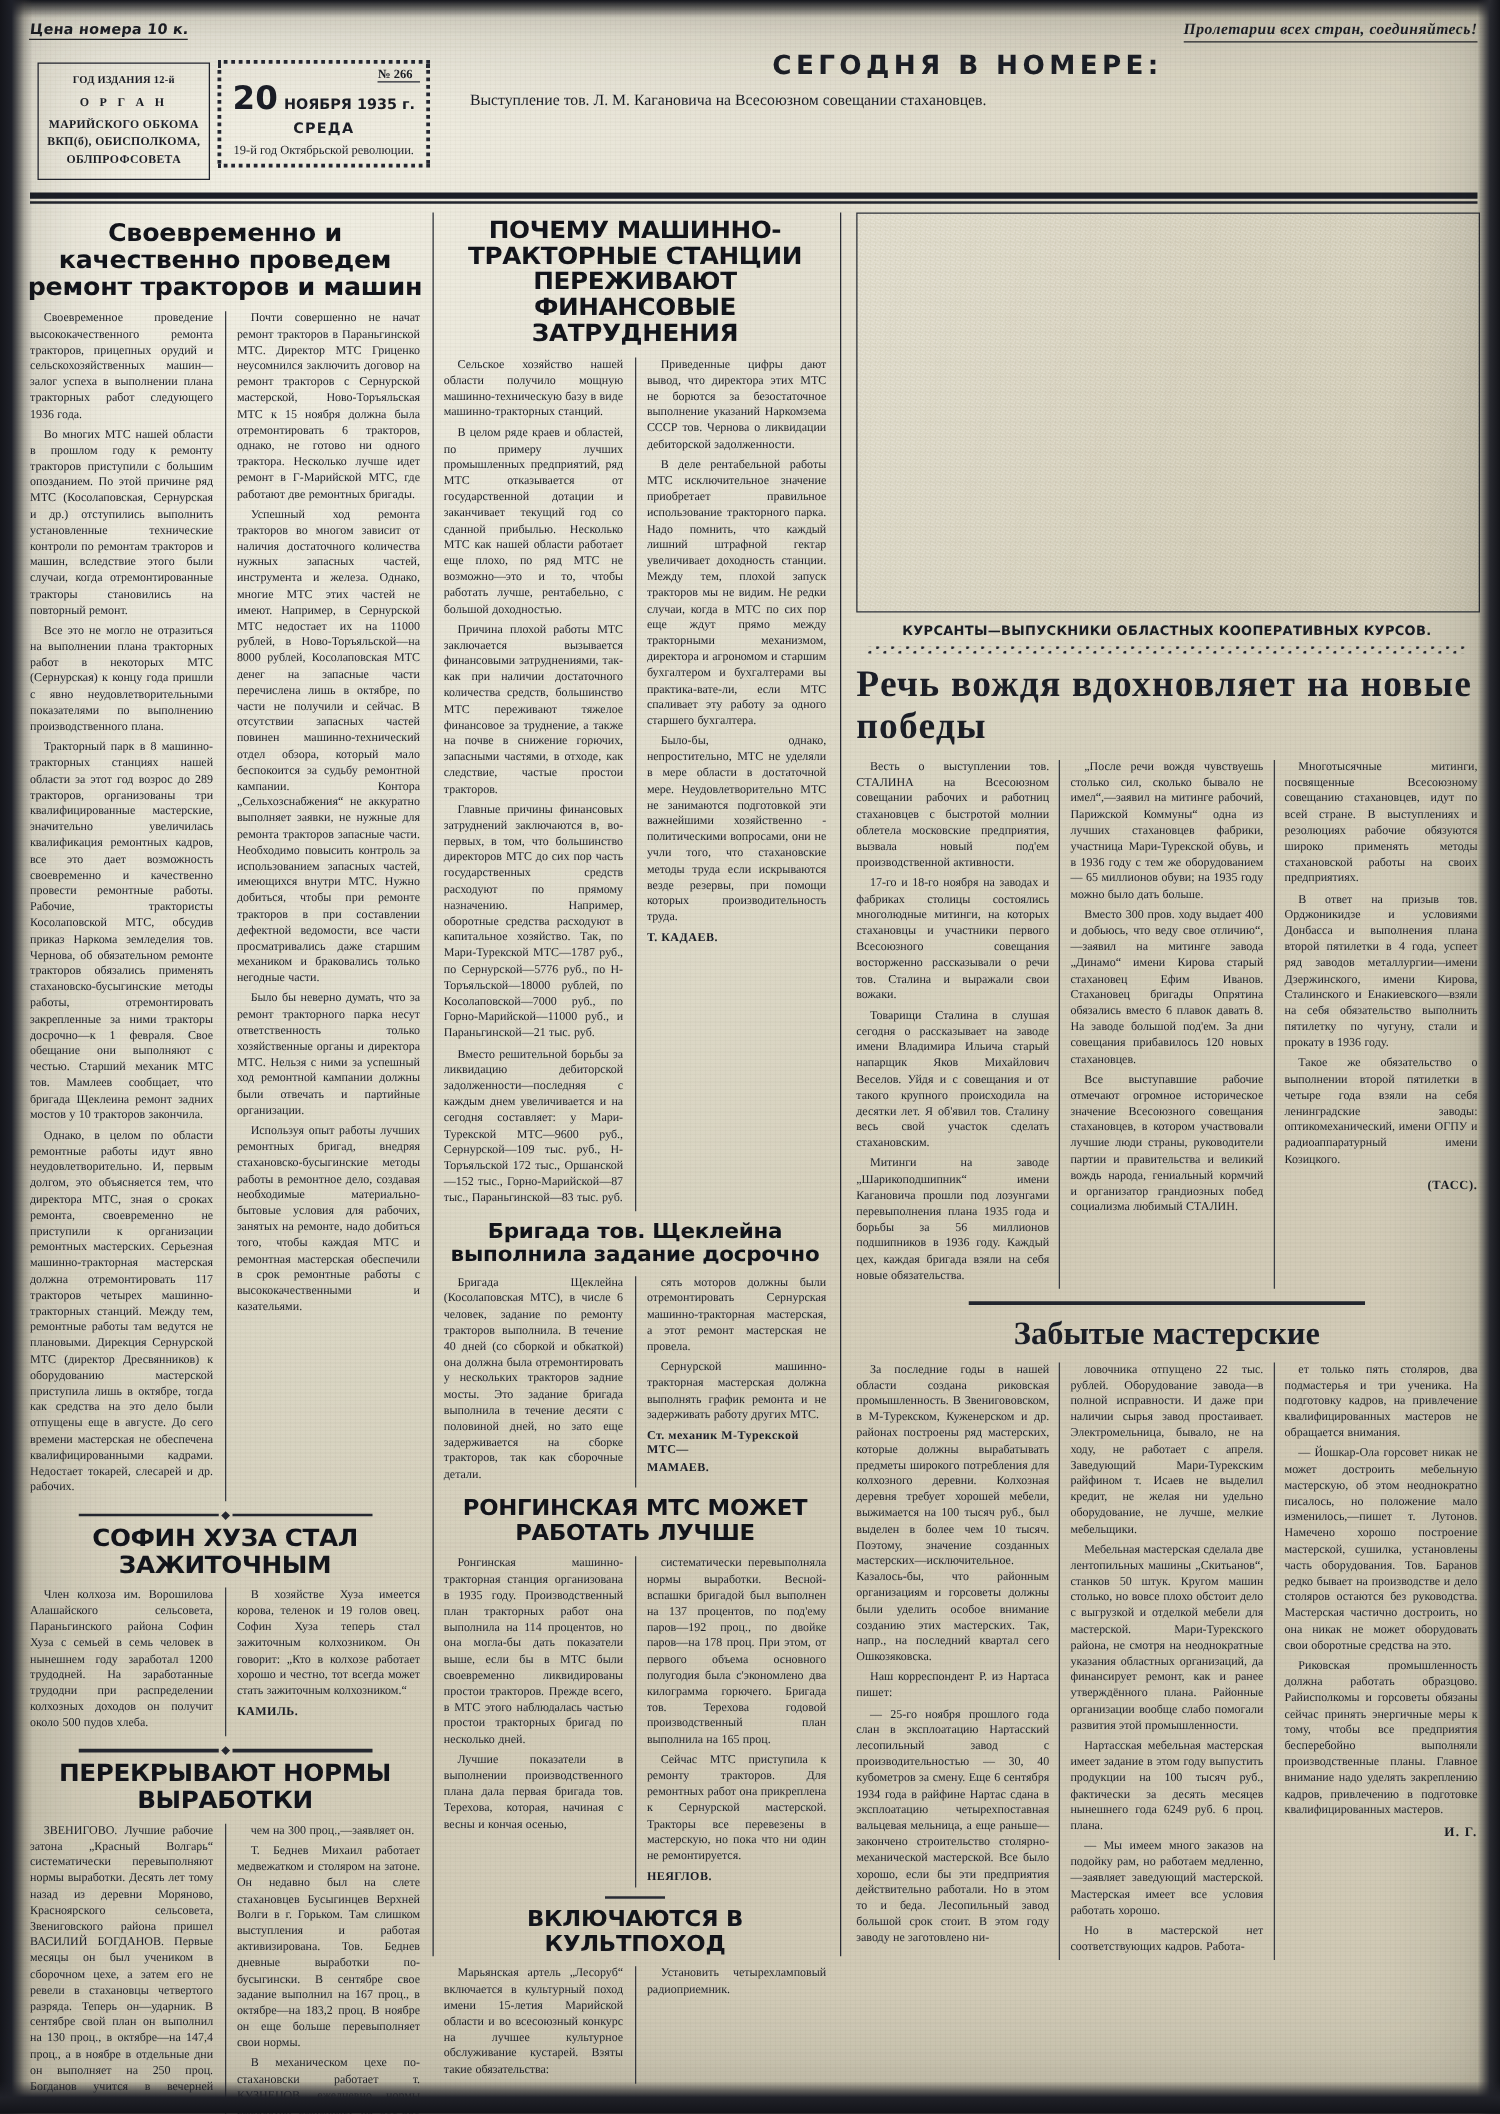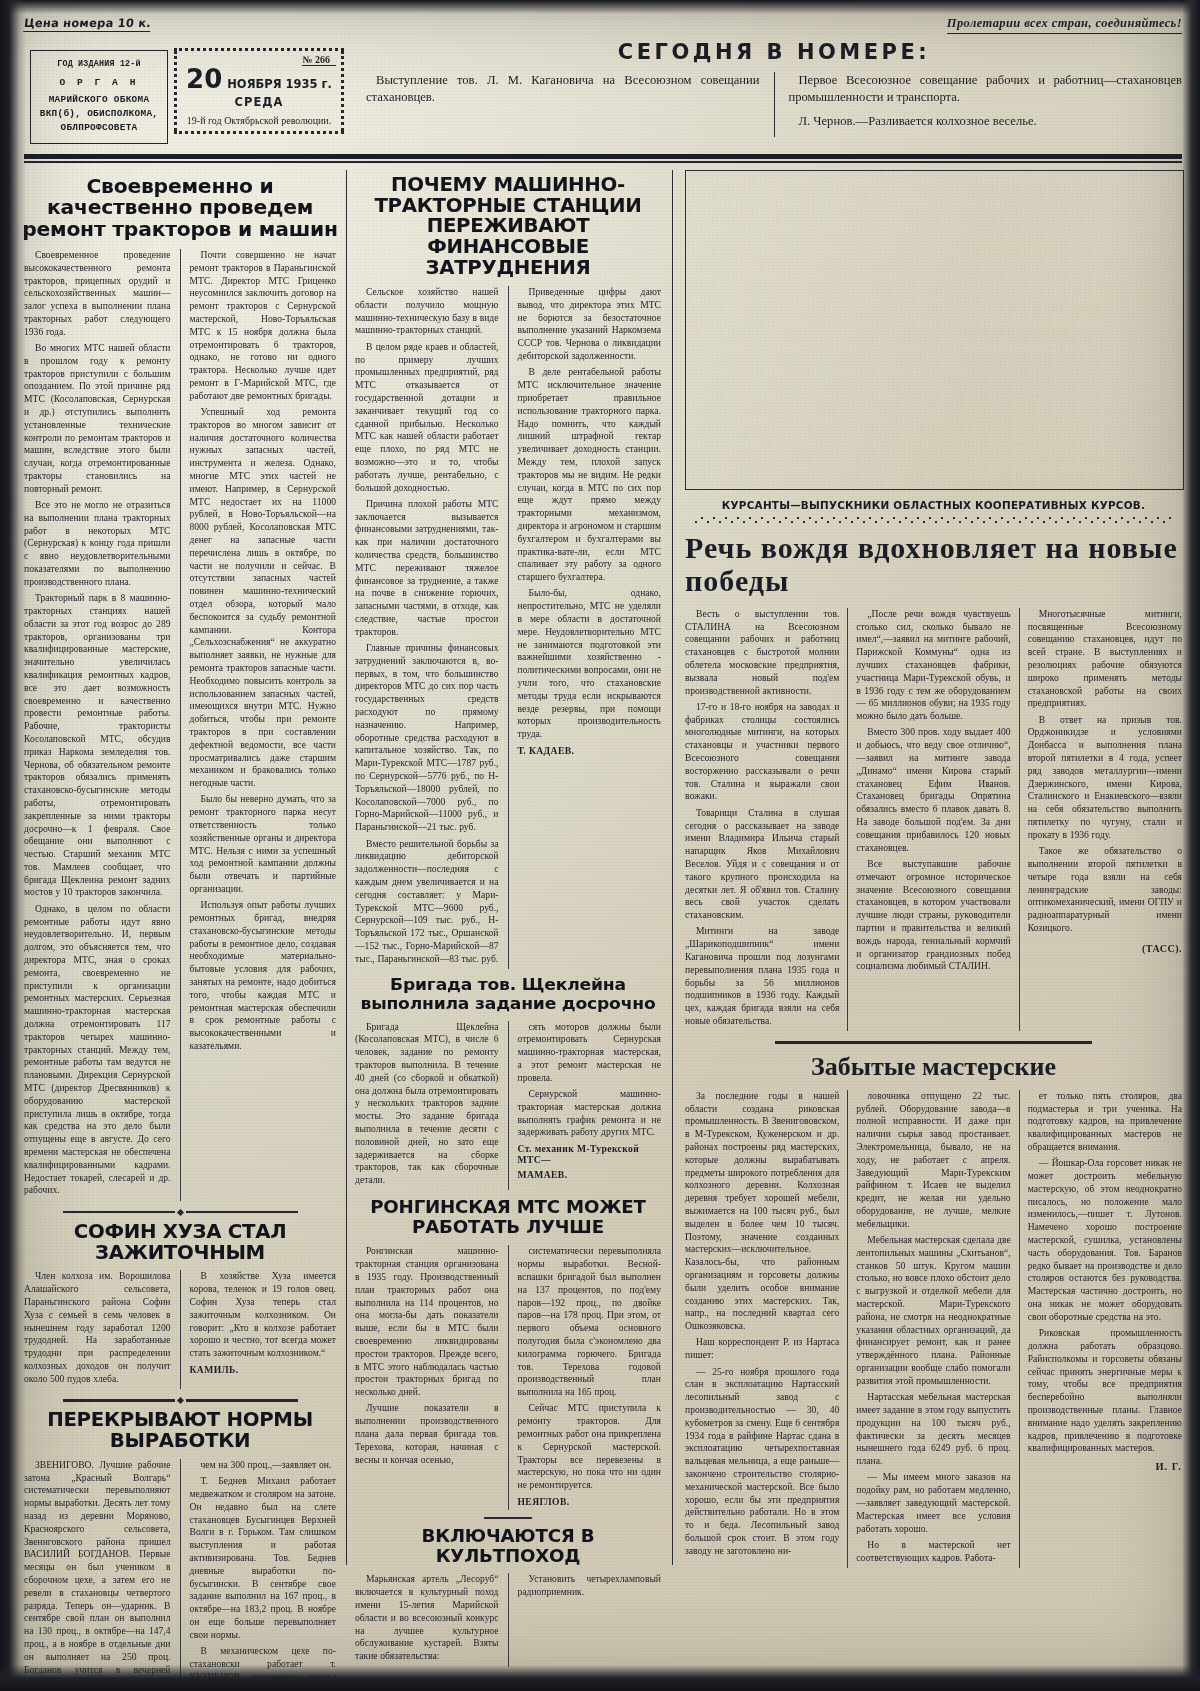--- a/index.html
+++ b/index.html
@@ -88,21 +88,21 @@
     font-family:"DejaVu Sans", sans-serif;
     font-weight:700;font-size:66px;line-height:.9;letter-spacing:-1px;
     color:#14161d;margin-top:4px;
     transform:scaleX(1.1);transform-origin:left top;
     text-shadow:1.2px 0 0 #14161d;
   }
 
   .imprint{
     width:128px;border:1.6px solid #222530;margin-top:14px;margin-left:6px;
     padding:7px 4px 8px;text-align:center;
-    font-family:Liberation Mono, monospace;
+    font-family:Liberation Serif, serif;
     line-height:1.5;
   }
   .imprint .l1{font-size:8.4px;font-weight:700;letter-spacing:.2px;}
   .imprint .l2{font-size:9.6px;font-weight:700;letter-spacing:3px;margin-top:5px;}
   .imprint .l3{font-size:9.4px;font-weight:700;letter-spacing:.3px;margin-top:3px;}
 
   .dateblock{
     width:162px;margin-top:12px;margin-left:6px;padding:3px 4px;text-align:center;
     font-family:"DejaVu Sans", sans-serif;
     border-top:3px dotted #262934;border-bottom:3px dotted #262934;
@@ -274,24 +274,20 @@
       <div class="dow">СРЕДА</div>
       <div class="dyear">19-й год Октябрьской революции.</div>
     </div>
 
     <div class="today">
       <h2>СЕГОДНЯ В НОМЕРЕ:</h2>
       <div class="today-cols">
         <div class="today-col">
           <p>Выступление тов. Л. М. Кагановича на Всесоюзном совещании стахановцев.</p>
         </div>
-        <div class="today-col">
-          <p>Первое Всесоюзное совещание рабочих и работниц—стахановцев промышленности и транспорта.</p>
-          <p>Л. Чернов.—Разливается колхозное веселье.</p>
-        </div>
       </div>
     </div>
   </div>
 
   <div class="rule-thick"></div>
   <div class="rule-thin"></div>
 
   <div class="body">
 
     <div class="colA">

